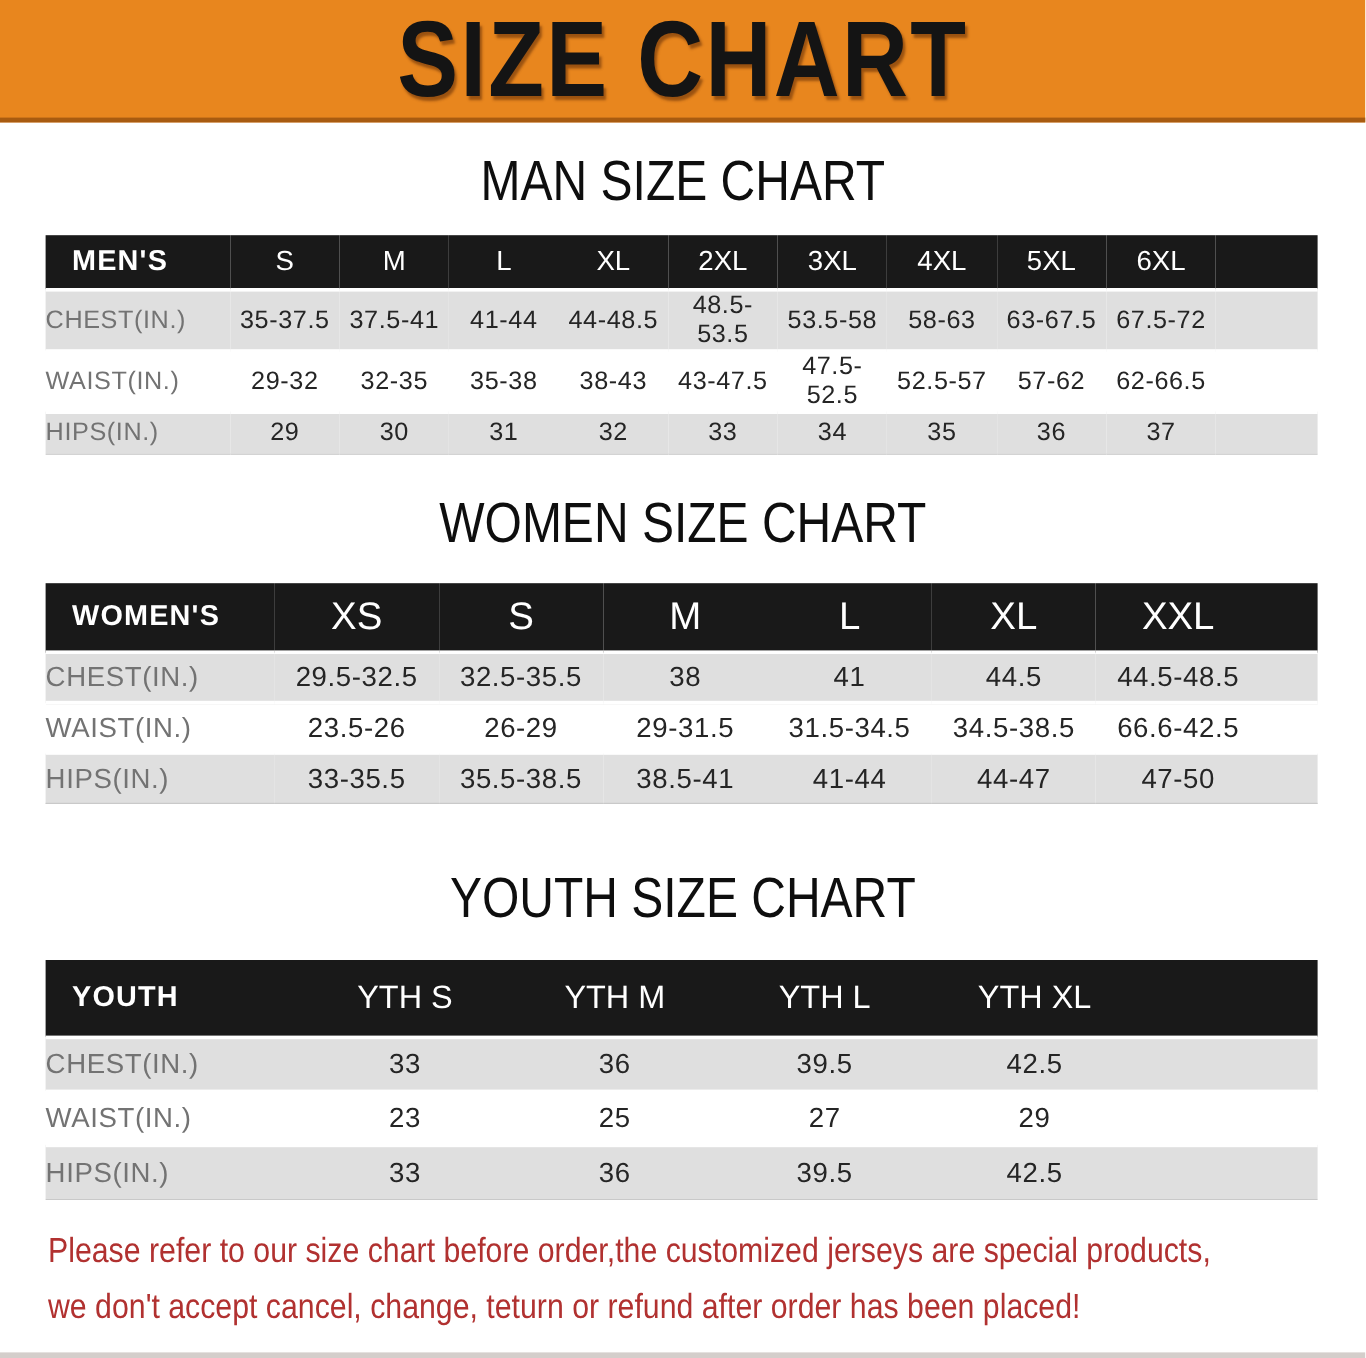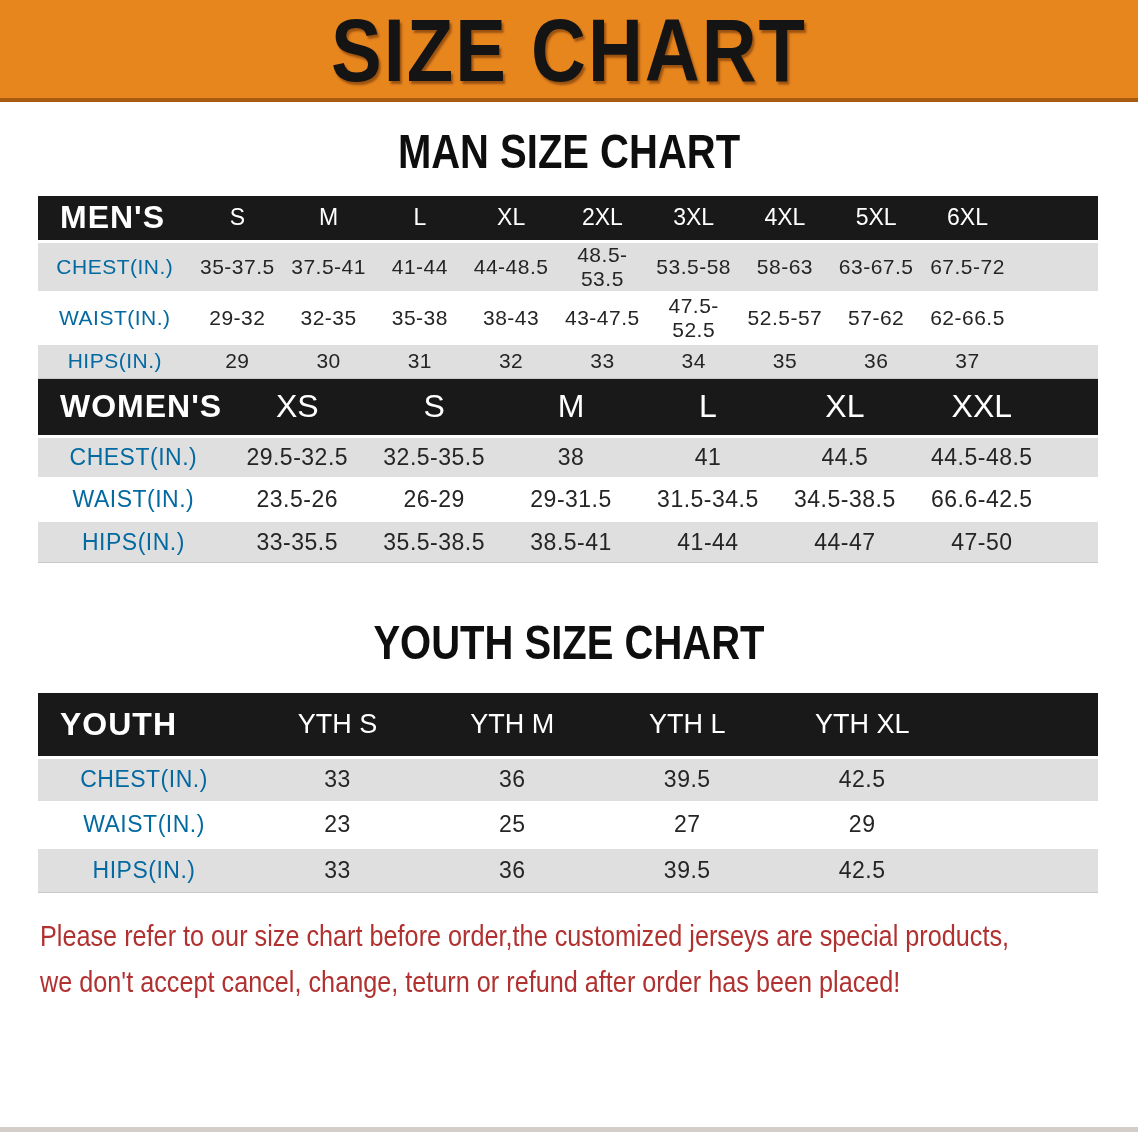--- a/index.html
+++ b/index.html
@@ -8,38 +8,38 @@
   .page { position:relative; width:1138px; height:1132px; overflow:hidden; background:#fff; }
 
   
   .banner { height:102px; background:#E8861E; border-bottom:4px solid #A85B10;
             display:flex; align-items:center; justify-content:center; }
   .banner h1 { font-size:76px; font-weight:700; color:#141414; letter-spacing:2px;
                display:inline-block; transform:scaleY(1.18);
                text-shadow:2px 3px 2px rgba(60,20,0,0.45); white-space:nowrap; }
 
   
-  h2.section-heading { text-align:center; font-weight:700; color:#0e0e0e;
+  h2.section-heading { text-align:center; font-weight:400; color:#0e0e0e;
                font-size:40px; line-height:46px; letter-spacing:0px; }
   h2.section-heading span { display:inline-block; transform:scaleY(1.18); white-space:nowrap; }
   h2.h-man   { margin:26px 0 22px; }
   h2.h-women { margin:34px 0 27px; }
   h2.h-youth { margin:56px 0 28px; }
 
   
   table { width:1060px; margin-left:38px; border-collapse:collapse; table-layout:fixed;
           border-bottom:1px solid #c9c9c9; }
   thead th { background:#191919; color:#ffffff; vertical-align:middle; }
-  thead th.group-label { text-align:left; padding-left:22px; font-size:32px; font-weight:700;
+  thead th.group-label { text-align:left; padding-left:22px; font-size:24px; font-weight:700;
                          letter-spacing:1px; white-space:nowrap; }
   thead th.size-label { font-weight:400; text-align:center; }
   tbody tr { border-top:3px solid #ffffff; }
   tbody tr:nth-child(odd) { background:#DFDFDF; }
   tbody tr:nth-child(even) { background:#ffffff; box-shadow:inset 0 1px 0 #e6e6e6; }
-  tbody th.row-label { font-weight:400; text-align:center; color:#0369a1; letter-spacing:0.5px; }
+  tbody th.row-label { font-weight:400; text-align:left; color:#737373; letter-spacing:0.5px; }
   tbody td { text-align:center; color:#252525; letter-spacing:0.5px; }
 
   table.mens  thead tr { height:45px; }
   table.mens  tbody tr { height:35px; }
   table.mens  thead th.size-label { font-size:23px; }
   table.mens  tbody th.row-label, table.mens tbody td { font-size:21px; }
 
   table.womens thead tr { height:58px; }
   table.womens tbody tr { height:42px; }
   table.womens thead th.size-label { font-size:32px; }
@@ -131,20 +131,21 @@
           <td>33</td>
           <td>34</td>
           <td>35</td>
           <td>36</td>
           <td>37</td>
           <td></td>
         </tr>
       </tbody>
     </table>
 
+  <h2 class="section-heading h-women"><span>WOMEN SIZE CHART</span></h2>
   <table class="womens">
       <colgroup>
         <col style="width: 18%;">
         <col>
         <col>
         <col>
         <col>
         <col>
         <col>
         <col style="width: 4.5%;">

